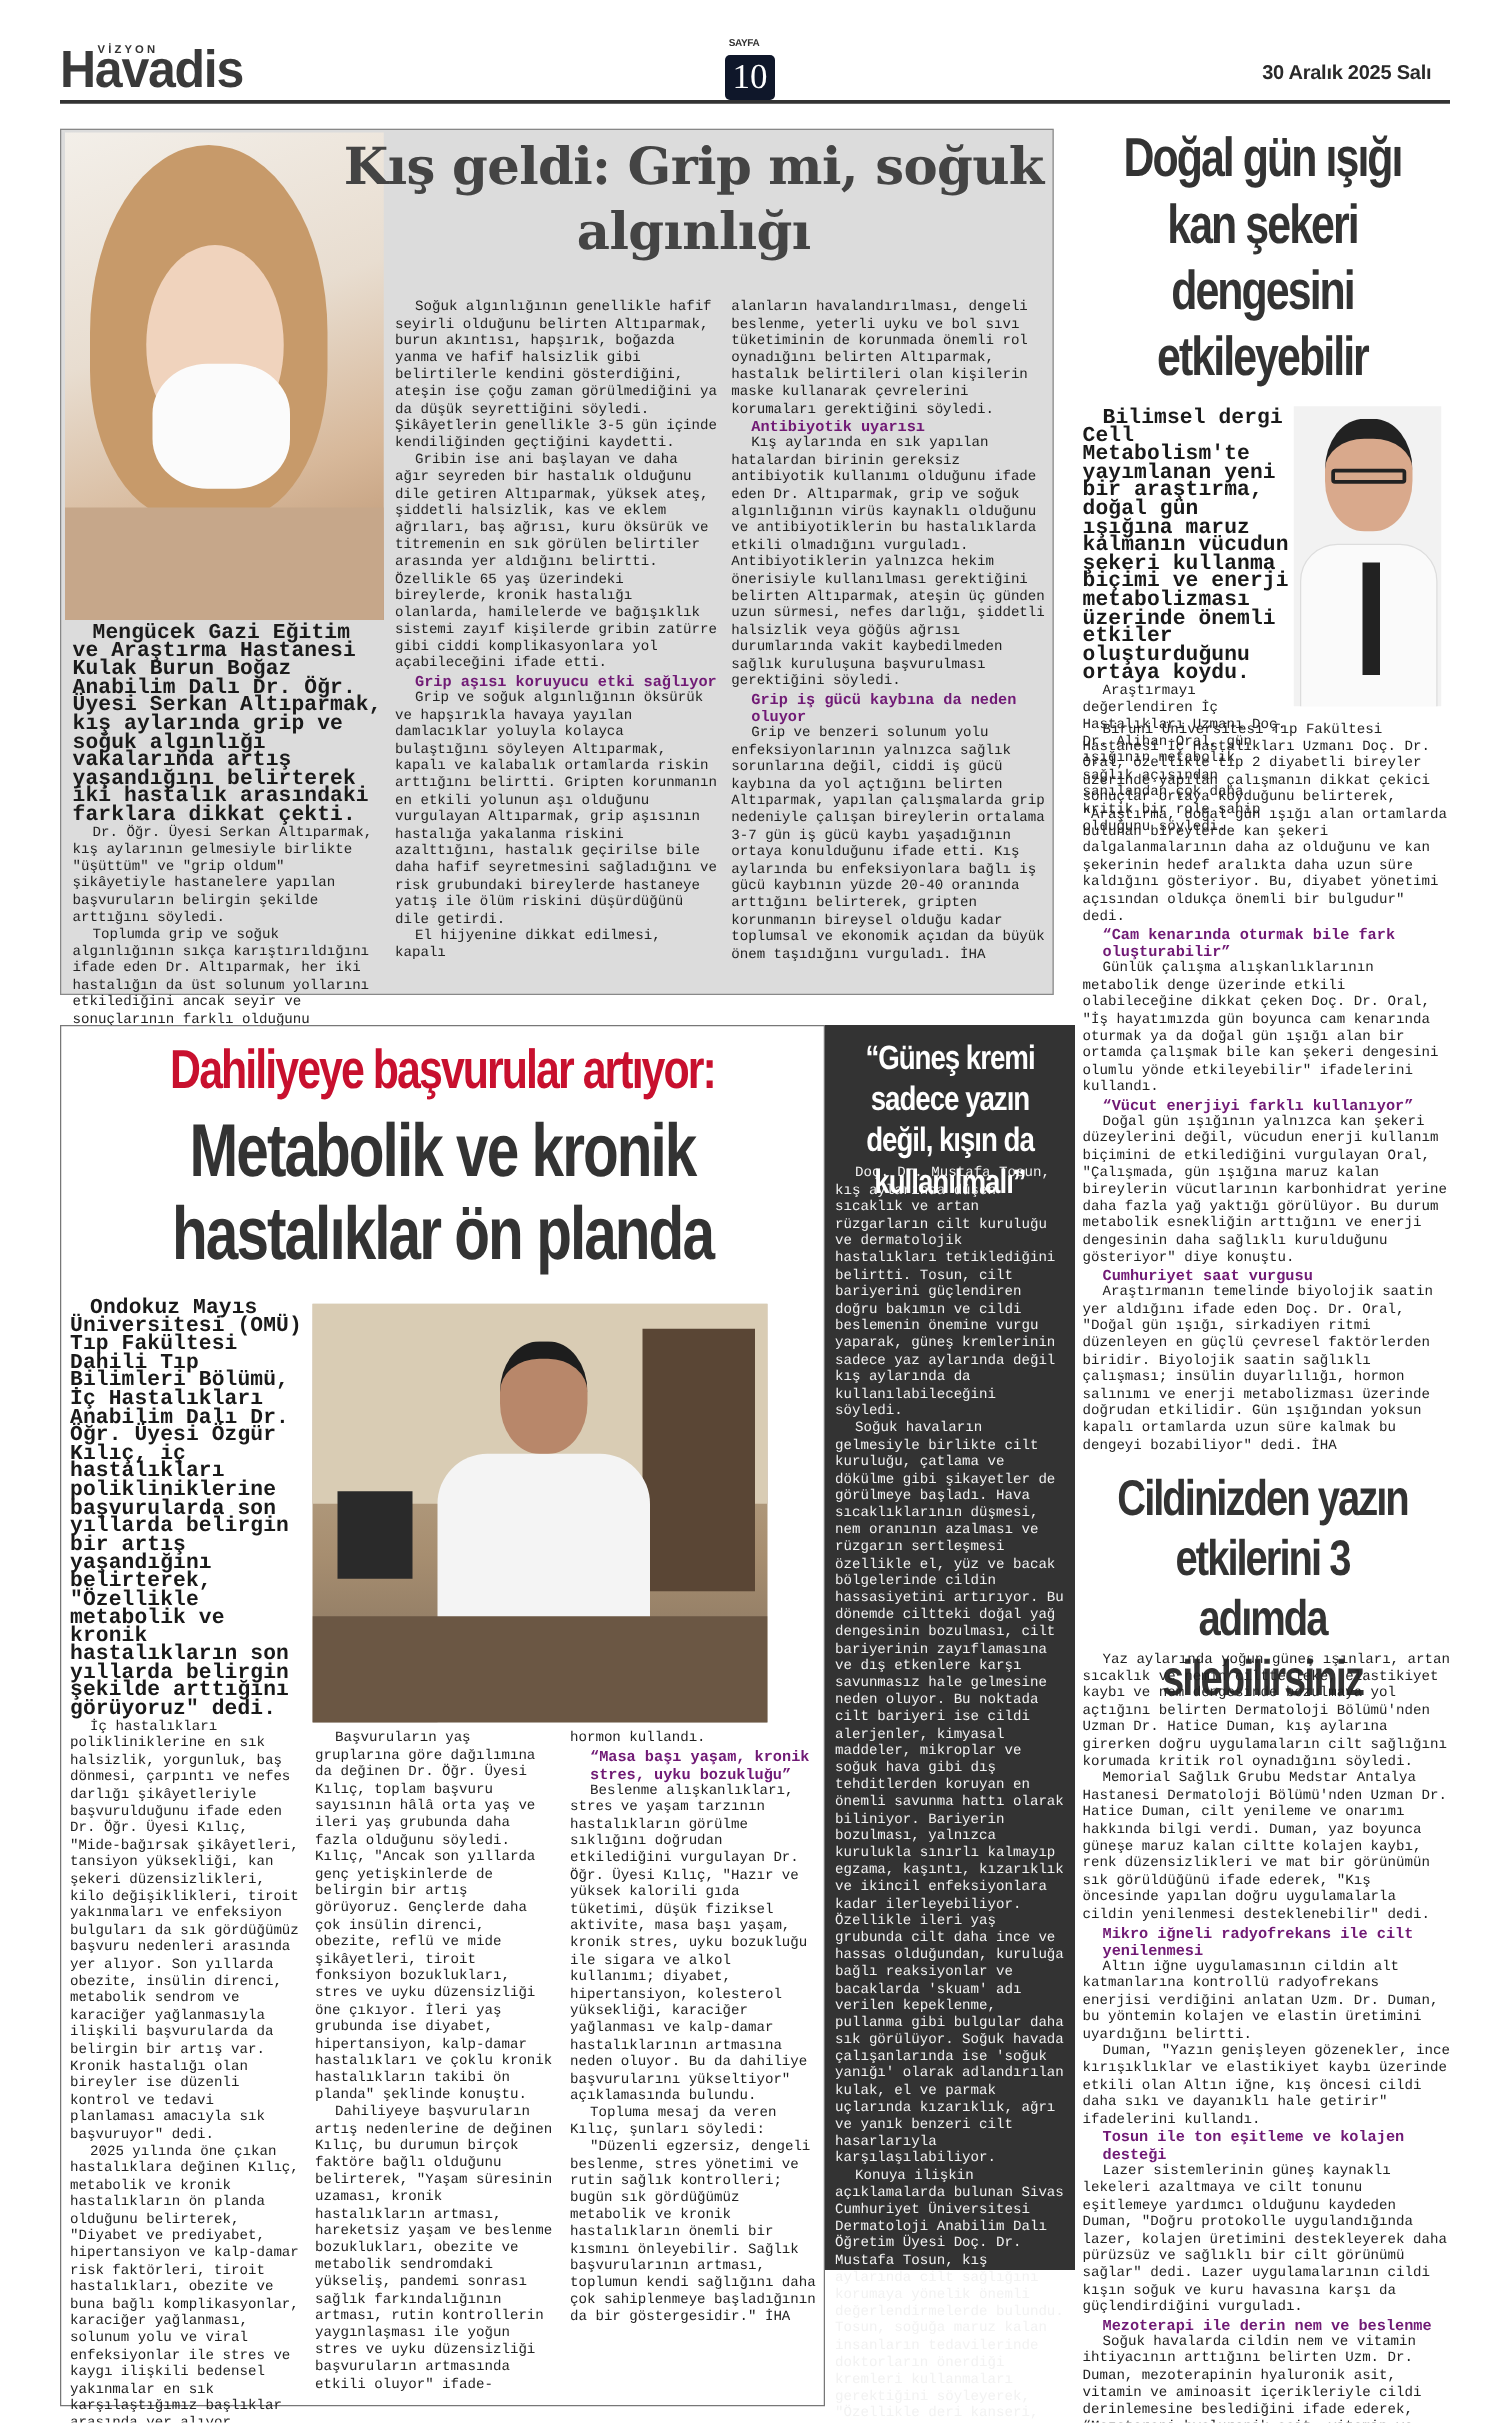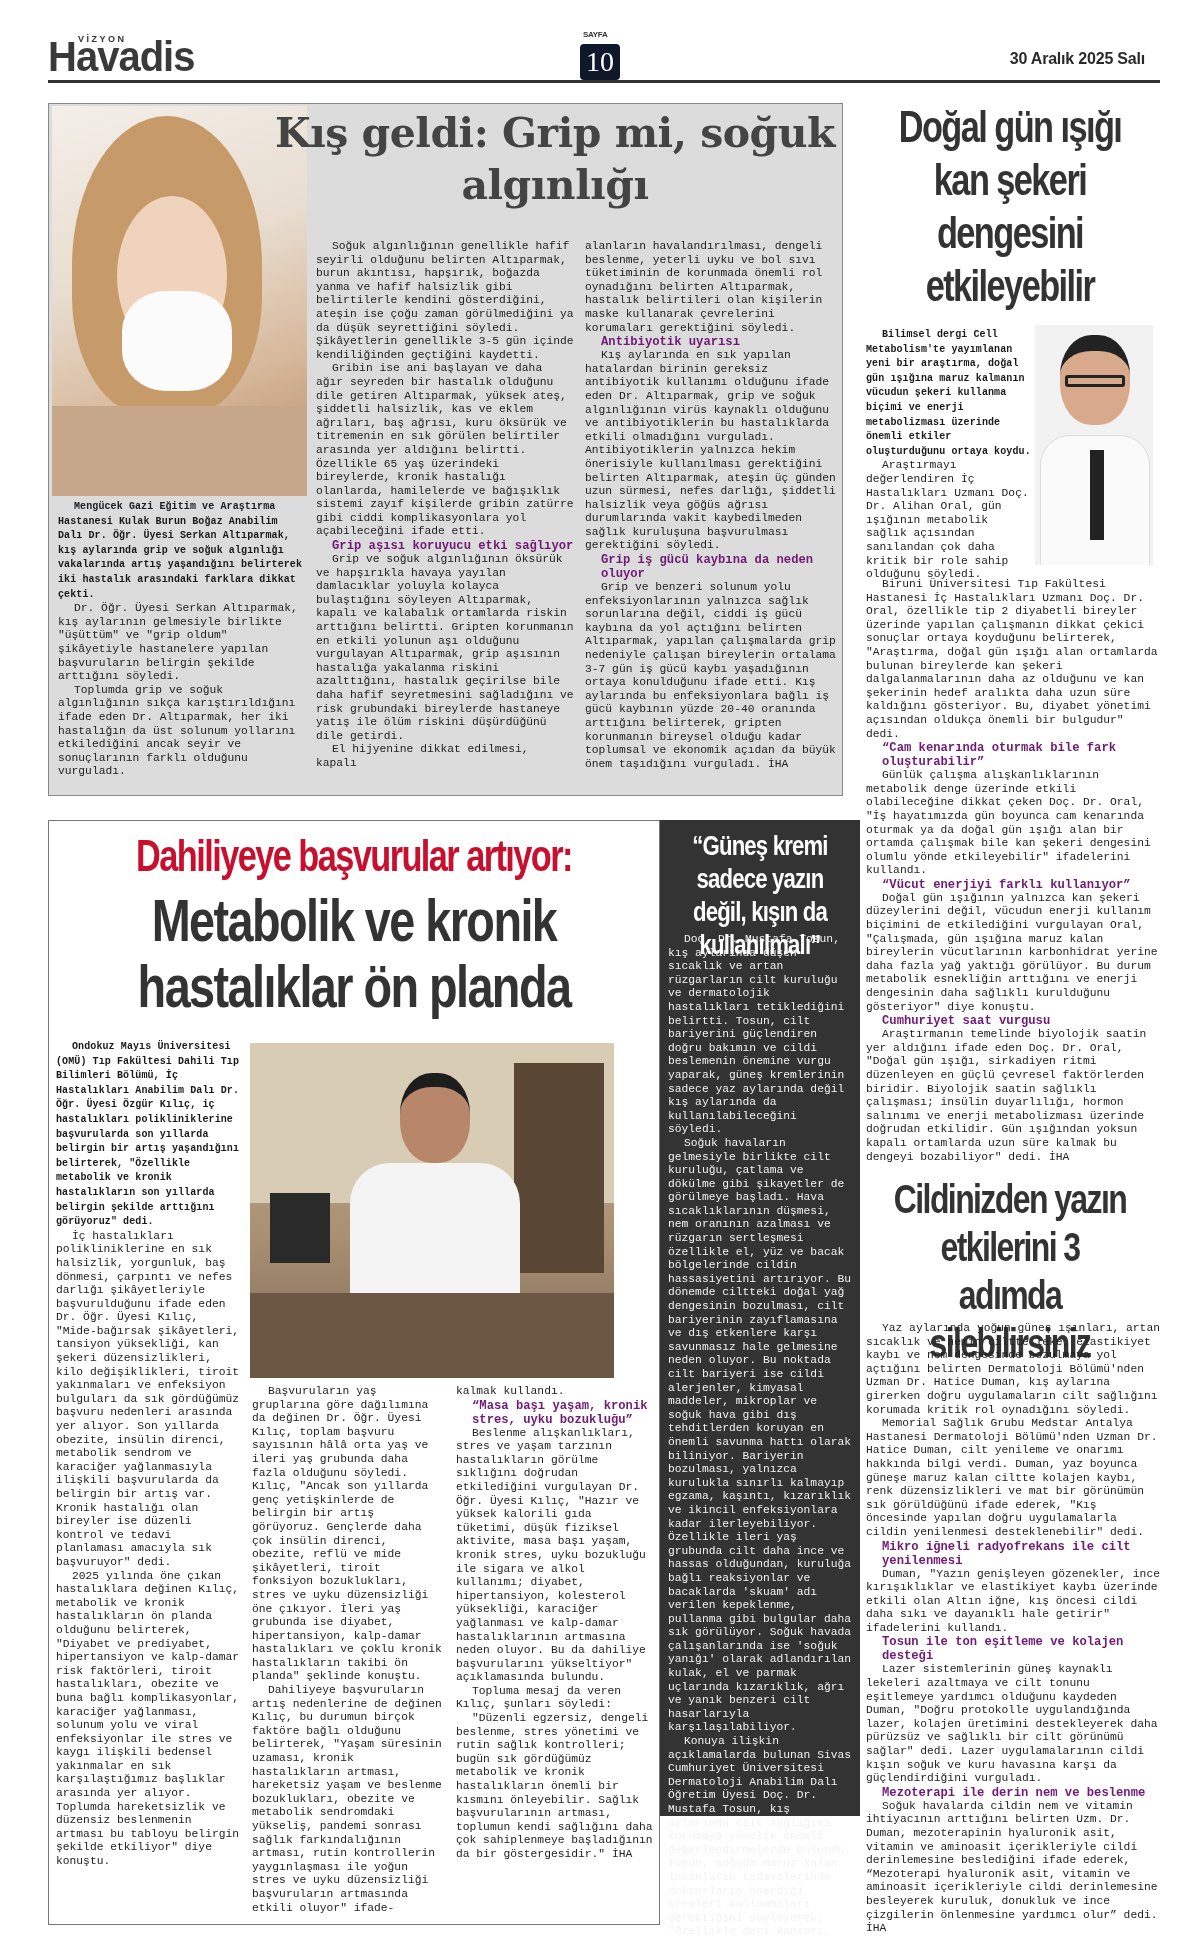--- a/index.html
+++ b/index.html
@@ -1,20 +1,20 @@
 <!DOCTYPE html>
 <html><head>
 <meta charset="utf-8">
 <style>
   * { box-sizing: border-box; margin: 0; padding: 0; }
   html, body { width: 1200px; height: 1938px; background: #ffffff; overflow: hidden; }
   body { font-family: "Liberation Sans", sans-serif; color: #1a1a1a; position: relative; }
   .abs { position: absolute; }
   p, .para { font-size: 11.3px; line-height: 13.6px; text-indent: 16px; text-align: left; color: #222; }
-  .lead { font-weight: bold; font-size: 10px; line-height: 14.6px; text-indent: 16px; color: #1a1a1a; letter-spacing: 0.1px; }
+  .lead { font-weight: bold; font-size: 17px; line-height: 14.6px; text-indent: 16px; color: #1a1a1a; letter-spacing: 0.1px; }
   .subhead { font-weight: bold; font-size: 12.2px; line-height: 14px; padding-left: 16px; color: #701a75; }
   .logo-small { left: 78px; top: 34px; font-size: 9px; font-weight: bold; letter-spacing: 2.5px; color: #333; }
   .logo { left: 48px; top: 34px; font-family: "Liberation Sans", sans-serif; font-size: 40px; font-weight: bold; color: #3a3a3a; letter-spacing: -1px; transform: scaleY(1.05); }
   .sayfa-label { left: 583px; top: 30px; font-size: 8px; font-weight: bold; color: #333; letter-spacing: -0.3px; }
   .page-num { left: 580px; top: 44px; width: 40px; height: 36px; background: #0f172a; color: #fff; border-radius: 4px; font-family: "Liberation Serif", serif; font-size: 28px; text-align: center; line-height: 36px; }
   .date { right: 55px; top: 50px; font-size: 16px; font-weight: bold; color: #2a2a2a; letter-spacing: -0.2px; }
   .rule { left: 48px; top: 80px; width: 1112px; height: 3px; background: #333; }
 
   
   .box1 { left: 48px; top: 103px; width: 795px; height: 693px; background: #dcdcdc; border: 1px solid #888; }
@@ -113,20 +113,21 @@
   <p>Doğal gün ışığının yalnızca kan şekeri düzeylerini değil, vücudun enerji kullanım biçimini de etkilediğini vurgulayan Oral, "Çalışmada, gün ışığına maruz kalan bireylerin vücutlarının karbonhidrat yerine daha fazla yağ yaktığı görülüyor. Bu durum metabolik esnekliğin arttığını ve enerji dengesinin daha sağlıklı kurulduğunu gösteriyor" diye konuştu.</p>
   <div class="subhead">Cumhuriyet saat vurgusu</div>
   <p>Araştırmanın temelinde biyolojik saatin yer aldığını ifade eden Doç. Dr. Oral, "Doğal gün ışığı, sirkadiyen ritmi düzenleyen en güçlü çevresel faktörlerden biridir. Biyolojik saatin sağlıklı çalışması; insülin duyarlılığı, hormon salınımı ve enerji metabolizması üzerinde doğrudan etkilidir. Gün ışığından yoksun kapalı ortamlarda uzun süre kalmak bu dengeyi bozabiliyor" dedi. İHA</p>
 </div>
 
 <div class="abs h3">Cildinizden yazın etkilerini 3 adımda silebilirsiniz</div>
 <div class="col" style="left:866px; top:1322px; width:296px;">
   <p>Yaz aylarında yoğun güneş ışınları, artan sıcaklık ve nemin ciltte leke, elastikiyet kaybı ve nem dengesinde bozulmaya yol açtığını belirten Dermatoloji Bölümü'nden Uzman Dr. Hatice Duman, kış aylarına girerken doğru uygulamaların cilt sağlığını korumada kritik rol oynadığını söyledi.</p>
   <p>Memorial Sağlık Grubu Medstar Antalya Hastanesi Dermatoloji Bölümü'nden Uzman Dr. Hatice Duman, cilt yenileme ve onarımı hakkında bilgi verdi. Duman, yaz boyunca güneşe maruz kalan ciltte kolajen kaybı, renk düzensizlikleri ve mat bir görünümün sık görüldüğünü ifade ederek, "Kış öncesinde yapılan doğru uygulamalarla cildin yenilenmesi desteklenebilir" dedi.</p>
   <div class="subhead">Mikro iğneli radyofrekans ile cilt yenilenmesi</div>
+  <p>Altın iğne uygulamasının cildin alt katmanlarına kontrollü radyofrekans enerjisi verdiğini anlatan Uzm. Dr. Duman, bu yöntemin kolajen ve elastin üretimini uyardığını belirtti.</p>
   <p>Duman, "Yazın genişleyen gözenekler, ince kırışıklıklar ve elastikiyet kaybı üzerinde etkili olan Altın iğne, kış öncesi cildi daha sıkı ve dayanıklı hale getirir" ifadelerini kullandı.</p>
   <div class="subhead">Tosun ile ton eşitleme ve kolajen desteği</div>
   <p>Lazer sistemlerinin güneş kaynaklı lekeleri azaltmaya ve cilt tonunu eşitlemeye yardımcı olduğunu kaydeden Duman, "Doğru protokolle uygulandığında lazer, kolajen üretimini destekleyerek daha pürüzsüz ve sağlıklı bir cilt görünümü sağlar" dedi. Lazer uygulamalarının cildi kışın soğuk ve kuru havasına karşı da güçlendirdiğini vurguladı.</p>
   <div class="subhead">Mezoterapi ile derin nem ve beslenme</div>
   <p>Soğuk havalarda cildin nem ve vitamin ihtiyacının arttığını belirten Uzm. Dr. Duman, mezoterapinin hyaluronik asit, vitamin ve aminoasit içerikleriyle cildi derinlemesine beslediğini ifade ederek, “Mezoterapi hyaluronik asit, vitamin ve aminoasit içerikleriyle cildi derinlemesine besleyerek kuruluk, donukluk ve ince çizgilerin önlenmesine yardımcı olur” dedi. İHA</p>
 </div>
 
 <div class="abs box2"></div>
 <div class="abs h4a">Dahiliyeye başvurular artıyor:</div>
 <div class="abs h4b">Metabolik ve kronik hastalıklar ön planda</div>
@@ -141,21 +142,21 @@
 <div class="col" style="left:56px; top:1040px; width:188px;">
   <div class="lead">Ondokuz Mayıs Üniversitesi (OMÜ) Tıp Fakültesi Dahili Tıp Bilimleri Bölümü, İç Hastalıkları Anabilim Dalı Dr. Öğr. Üyesi Özgür Kılıç, iç hastalıkları polikliniklerine başvurularda son yıllarda belirgin bir artış yaşandığını belirterek, "Özellikle metabolik ve kronik hastalıkların son yıllarda belirgin şekilde arttığını görüyoruz" dedi.</div>
   <p>İç hastalıkları polikliniklerine en sık halsizlik, yorgunluk, baş dönmesi, çarpıntı ve nefes darlığı şikâyetleriyle başvurulduğunu ifade eden Dr. Öğr. Üyesi Kılıç, "Mide-bağırsak şikâyetleri, tansiyon yüksekliği, kan şekeri düzensizlikleri, kilo değişiklikleri, tiroit yakınmaları ve enfeksiyon bulguları da sık gördüğümüz başvuru nedenleri arasında yer alıyor. Son yıllarda obezite, insülin direnci, metabolik sendrom ve karaciğer yağlanmasıyla ilişkili başvurularda da belirgin bir artış var. Kronik hastalığı olan bireyler ise düzenli kontrol ve tedavi planlaması amacıyla sık başvuruyor" dedi.</p>
   <p>2025 yılında öne çıkan hastalıklara değinen Kılıç, metabolik ve kronik hastalıkların ön planda olduğunu belirterek, "Diyabet ve prediyabet, hipertansiyon ve kalp-damar risk faktörleri, tiroit hastalıkları, obezite ve buna bağlı komplikasyonlar, karaciğer yağlanması, solunum yolu ve viral enfeksiyonlar ile stres ve kaygı ilişkili bedensel yakınmalar en sık karşılaştığımız başlıklar arasında yer alıyor. Toplumda hareketsizlik ve düzensiz beslenmenin artması bu tabloyu belirgin şekilde etkiliyor" diye konuştu.</p>
 </div>
 <div class="col" style="left:252px; top:1385px; width:196px;">
   <p>Başvuruların yaş gruplarına göre dağılımına da değinen Dr. Öğr. Üyesi Kılıç, toplam başvuru sayısının hâlâ orta yaş ve ileri yaş grubunda daha fazla olduğunu söyledi. Kılıç, "Ancak son yıllarda genç yetişkinlerde de belirgin bir artış görüyoruz. Gençlerde daha çok insülin direnci, obezite, reflü ve mide şikâyetleri, tiroit fonksiyon bozuklukları, stres ve uyku düzensizliği öne çıkıyor. İleri yaş grubunda ise diyabet, hipertansiyon, kalp-damar hastalıkları ve çoklu kronik hastalıkların takibi ön planda" şeklinde konuştu.</p>
   <p>Dahiliyeye başvuruların artış nedenlerine de değinen Kılıç, bu durumun birçok faktöre bağlı olduğunu belirterek, "Yaşam süresinin uzaması, kronik hastalıkların artması, hareketsiz yaşam ve beslenme bozuklukları, obezite ve metabolik sendromdaki yükseliş, pandemi sonrası sağlık farkındalığının artması, rutin kontrollerin yaygınlaşması ile yoğun stres ve uyku düzensizliği başvuruların artmasında etkili oluyor" ifade-</p>
 </div>
 <div class="col" style="left:456px; top:1385px; width:198px;">
-  <p style="text-indent:0">kalmak kullandı.</p>
+  <p style="text-indent:0">hormon kullandı.</p>
   <div class="subhead">“Masa başı yaşam, kronik stres, uyku bozukluğu”</div>
   <p>Beslenme alışkanlıkları, stres ve yaşam tarzının hastalıkların görülme sıklığını doğrudan etkilediğini vurgulayan Dr. Öğr. Üyesi Kılıç, "Hazır ve yüksek kalorili gıda tüketimi, düşük fiziksel aktivite, masa başı yaşam, kronik stres, uyku bozukluğu ile sigara ve alkol kullanımı; diyabet, hipertansiyon, kolesterol yüksekliği, karaciğer yağlanması ve kalp-damar hastalıklarının artmasına neden oluyor. Bu da dahiliye başvurularını yükseltiyor" açıklamasında bulundu.</p>
   <p>Topluma mesaj da veren Kılıç, şunları söyledi:</p>
   <p>"Düzenli egzersiz, dengeli beslenme, stres yönetimi ve rutin sağlık kontrolleri; bugün sık gördüğümüz metabolik ve kronik hastalıkların önemli bir kısmını önleyebilir. Sağlık başvurularının artması, toplumun kendi sağlığını daha çok sahiplenmeye başladığının da bir göstergesidir." İHA</p>
 </div>
 
 <div class="abs dark">
   <div class="col" style="left:8px; top:113px; width:186px;">
     <p>Doç. Dr. Mustafa Tosun, kış aylarında düşen sıcaklık ve artan rüzgarların cilt kuruluğu ve dermatolojik hastalıkları tetiklediğini belirtti. Tosun, cilt bariyerini güçlendiren doğru bakımın ve cildi beslemenin önemine vurgu yaparak, güneş kremlerinin sadece yaz aylarında değil kış aylarında da kullanılabileceğini söyledi.</p>
     <p>Soğuk havaların gelmesiyle birlikte cilt kuruluğu, çatlama ve dökülme gibi şikayetler de görülmeye başladı. Hava sıcaklıklarının düşmesi, nem oranının azalması ve rüzgarın sertleşmesi özellikle el, yüz ve bacak bölgelerinde cildin hassasiyetini artırıyor. Bu dönemde ciltteki doğal yağ dengesinin bozulması, cilt bariyerinin zayıflamasına ve dış etkenlere karşı savunmasız hale gelmesine neden oluyor. Bu noktada cilt bariyeri ise cildi alerjenler, kimyasal maddeler, mikroplar ve soğuk hava gibi dış tehditlerden koruyan en önemli savunma hattı olarak biliniyor. Bariyerin bozulması, yalnızca kurulukla sınırlı kalmayıp egzama, kaşıntı, kızarıklık ve ikincil enfeksiyonlara kadar ilerleyebiliyor. Özellikle ileri yaş grubunda cilt daha ince ve hassas olduğundan, kuruluğa bağlı reaksiyonlar ve bacaklarda 'skuam' adı verilen kepeklenme, pullanma gibi bulgular daha sık görülüyor. Soğuk havada çalışanlarında ise 'soğuk yanığı' olarak adlandırılan kulak, el ve parmak uçlarında kızarıklık, ağrı ve yanık benzeri cilt hasarlarıyla karşılaşılabiliyor.</p>

